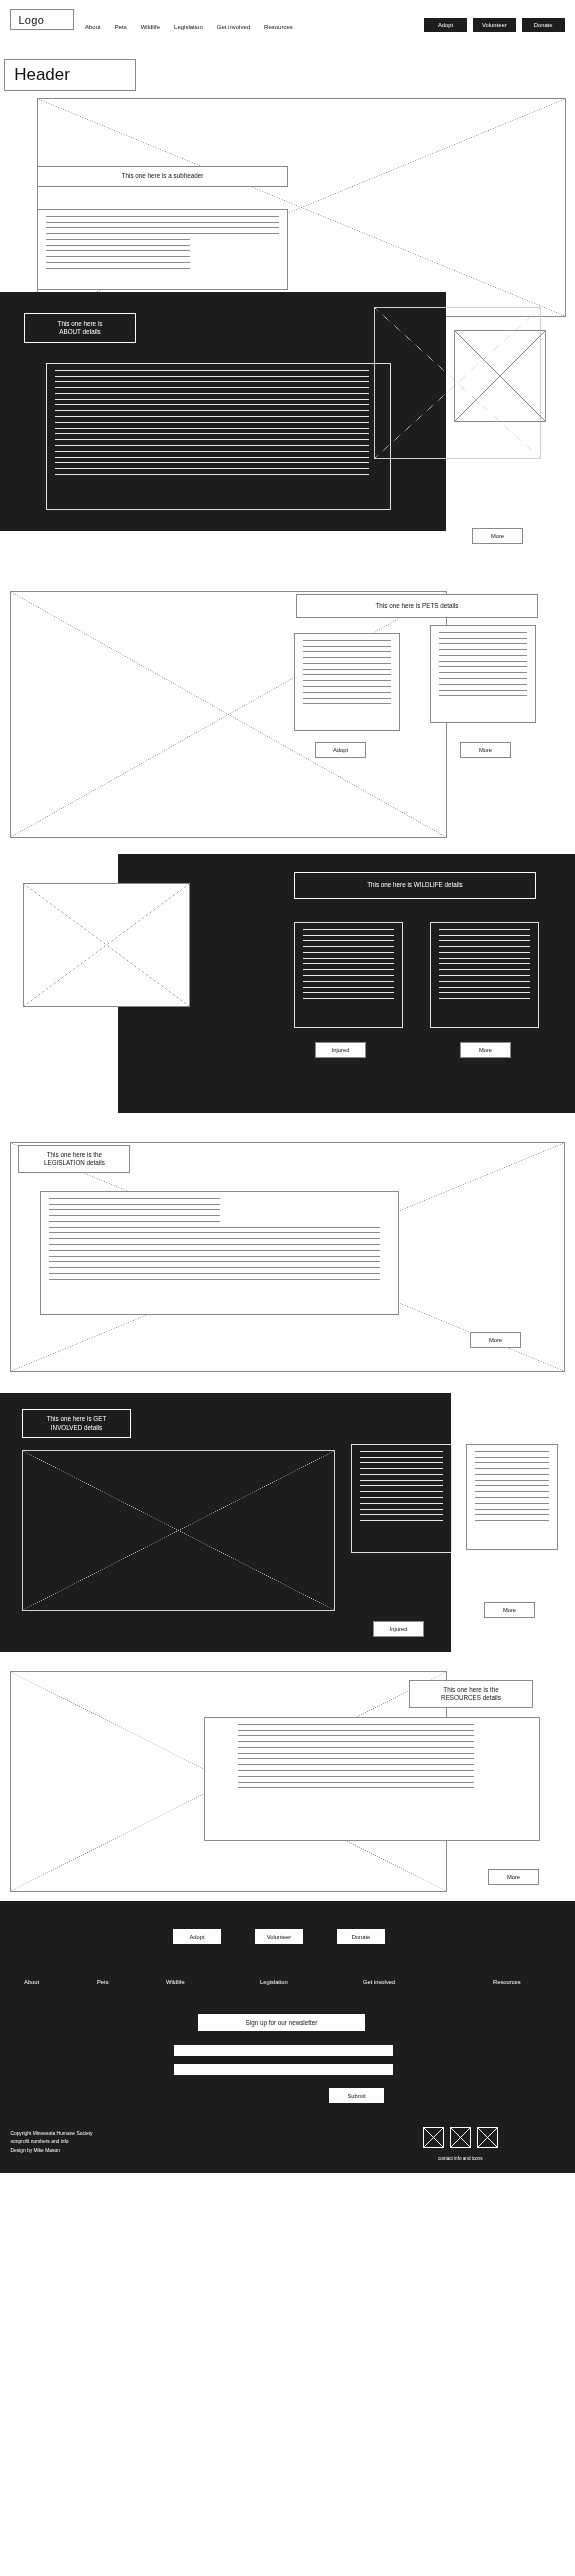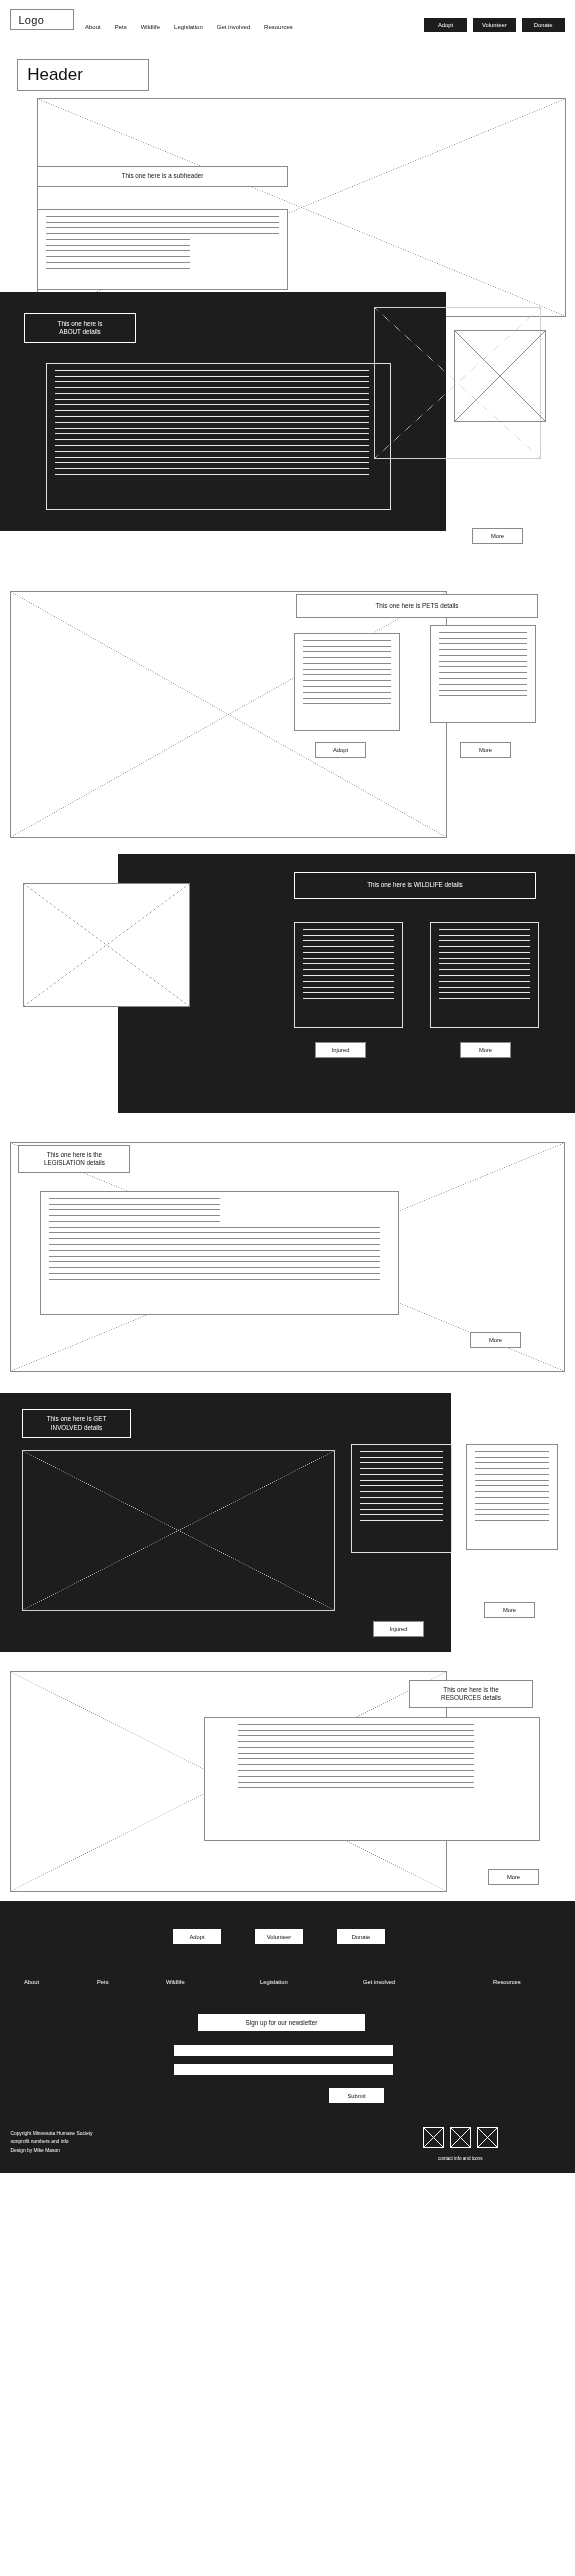--- a/index.html
+++ b/index.html
@@ -64,21 +64,21 @@
     background: #1d1d1d; color: #ffffff; font-size: 5.8px;
     width: 43px; height: 13.2px; display: flex; align-items: center; justify-content: center;
     cursor: pointer;
   }
 
   
   .section { position: relative; width: 575px; }
   .dark-bg { position: absolute; background: #1d1d1d; }
 
   .hero-title {
-    position: absolute; left: 17px; top: 60px; width: 132px; height: 32px;
+    position: absolute; left: 4px; top: 60px; width: 132px; height: 32px;
     border: 0.6px solid #8a8a8a; display: flex; align-items: center; padding-left: 9.2px;
     font-size: 17px; color: #111;
   }
 
   
   .footer { position: relative; width: 575px; height: 272px; background: #1d1d1d; color: #fff; }
   .footer .fbtn {
     position: absolute; background: #ffffff; color: #111; font-size: 5.8px;
     display: flex; align-items: center; justify-content: center; cursor: pointer;
   }

